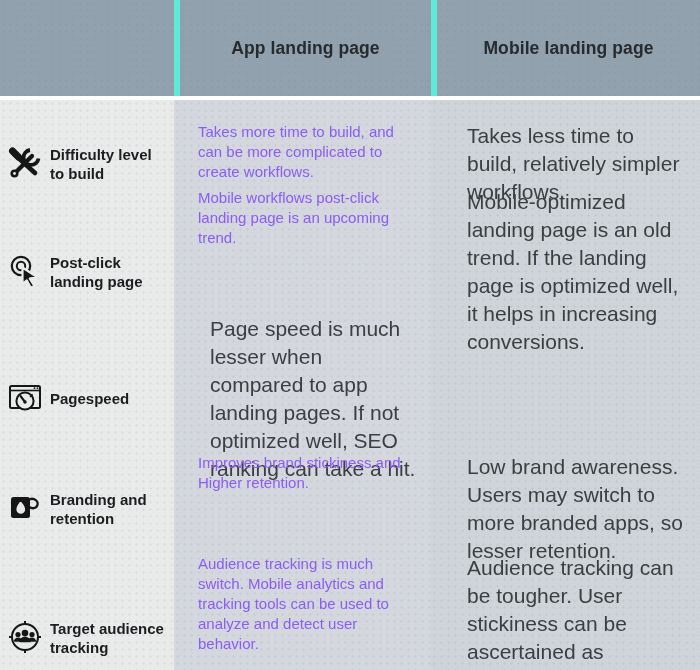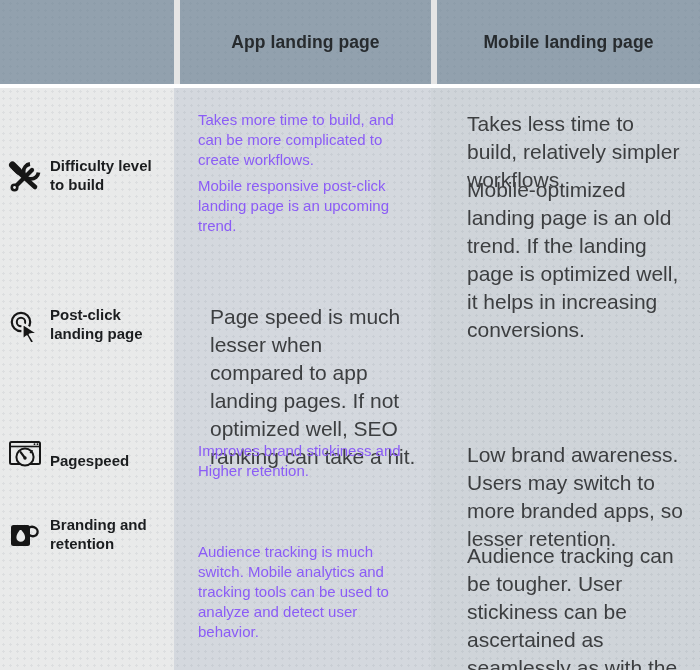--- a/index.html
+++ b/index.html
@@ -1,20 +1,20 @@
 <!DOCTYPE html>
 <html lang="en"><head>
 <meta charset="utf-8">
 <style>
   html,body{margin:0;padding:0;}
   body{font-family:"Liberation Sans", sans-serif; background:#ffffff;}
   .page{position:relative;width:700px;height:670px;background:#ffffff;overflow:hidden;}
 
   
-  .header{display:flex;height:84px;background:#e5e5e5;border-radius:14px;}
+  .header{display:flex;height:96px;background:#5eead4;border-radius:14px;}
   .hcell{
     background:#92a1ae;
     background-image:radial-gradient(rgba(70,85,100,0.06) 1px, transparent 1.3px);
     background-size:7px 7px;
     display:flex;align-items:center;justify-content:center;
     font-weight:700;font-size:17.5px;color:#272b2e;letter-spacing:.1px;
   }
   .hcell-spacer{width:174px;}
   .hcell-app{width:251px;margin-left:6px;}
   .hcell-mobile{width:263px;margin-left:6px;flex:1;}
@@ -22,21 +22,21 @@
   
   .body{position:relative;height:586px;border-top:4px solid #ffffff;box-sizing:border-box;}
   .bg{position:absolute;top:0;bottom:0;
     background-image:radial-gradient(rgba(90,100,115,0.09) 1px, transparent 1.3px);
     background-size:7px 7px;}
   .bg-left{left:0;width:174px;background-color:#e9eaea;}
   .bg-mid{left:174px;width:257px;background-color:#d4d8de;}
   .bg-right{left:431px;width:269px;background-color:#cfd4d9;}
 
   .row{position:absolute;left:0;width:700px;display:grid;grid-template-columns:174px 257px 269px;}
-  .feature-cell{display:flex;align-items:flex-end;gap:8px;padding:0 4px 0 8px;box-sizing:border-box;}
+  .feature-cell{display:flex;align-items:center;gap:8px;padding:0 4px 0 8px;box-sizing:border-box;}
   .icon{width:34px;height:34px;flex:0 0 34px;display:flex;align-items:flex-start;justify-content:center;}
   .icon svg{display:block;}
   .feature-label{font-weight:700;font-size:15px;line-height:1.27;color:#1b1d1f;padding-top:2px;}
   .app-cell{padding:2px 28px 0 24px;font-size:15px;line-height:1.33;color:#8b5cf6;box-sizing:border-box;}
   .mobile-cell{padding:2px 15px 0 36px;font-size:21px;line-height:1.33;color:#3c3e40;box-sizing:border-box;}
 </style>
 </head>
 <body>
 
 <div class="page">
@@ -78,21 +78,21 @@
       <div class="feature-cell">
         <span class="icon">
           <svg width="34" height="34" viewBox="0 0 34 34">
             <circle cx="13" cy="12" r="9.2" fill="none" stroke="#161616" stroke-width="2.2"></circle>
             <circle cx="13" cy="12" r="4.2" fill="none" stroke="#161616" stroke-width="2"></circle>
             <path d="M14.5 13.5 L29 23 L21.8 24.6 L26.4 32 L22.8 33.8 L18.8 26.4 L14.5 30 Z" fill="#161616" stroke="#e9eaea" stroke-width="2.2" stroke-linejoin="round"></path>
           </svg>
         </span>
         <span class="feature-label">Post-click landing page</span>
       </div>
-      <div class="app-cell">Mobile responsive post-click landing page is an upcoming trend.</div>
+      <div class="app-cell">Mobile workflows post-click landing page is an upcoming trend.</div>
       <div class="mobile-cell">Mobile-optimized landing page is an old trend. If the landing page is optimized well, it helps in increasing conversions.</div>
     </div>
 
     <div class="row" style="top:213px">
       <div class="feature-cell">
         <span class="icon">
           <svg width="34" height="34" viewBox="0 0 34 34">
             <rect x="2" y="5" width="30" height="22" rx="1.5" fill="none" stroke="#161616" stroke-width="2"></rect>
             <line x1="2" y1="9.5" x2="32" y2="9.5" stroke="#161616" stroke-width="1.6"></line>
             <circle cx="26.5" cy="7.2" r="0.9" fill="#161616"></circle>

